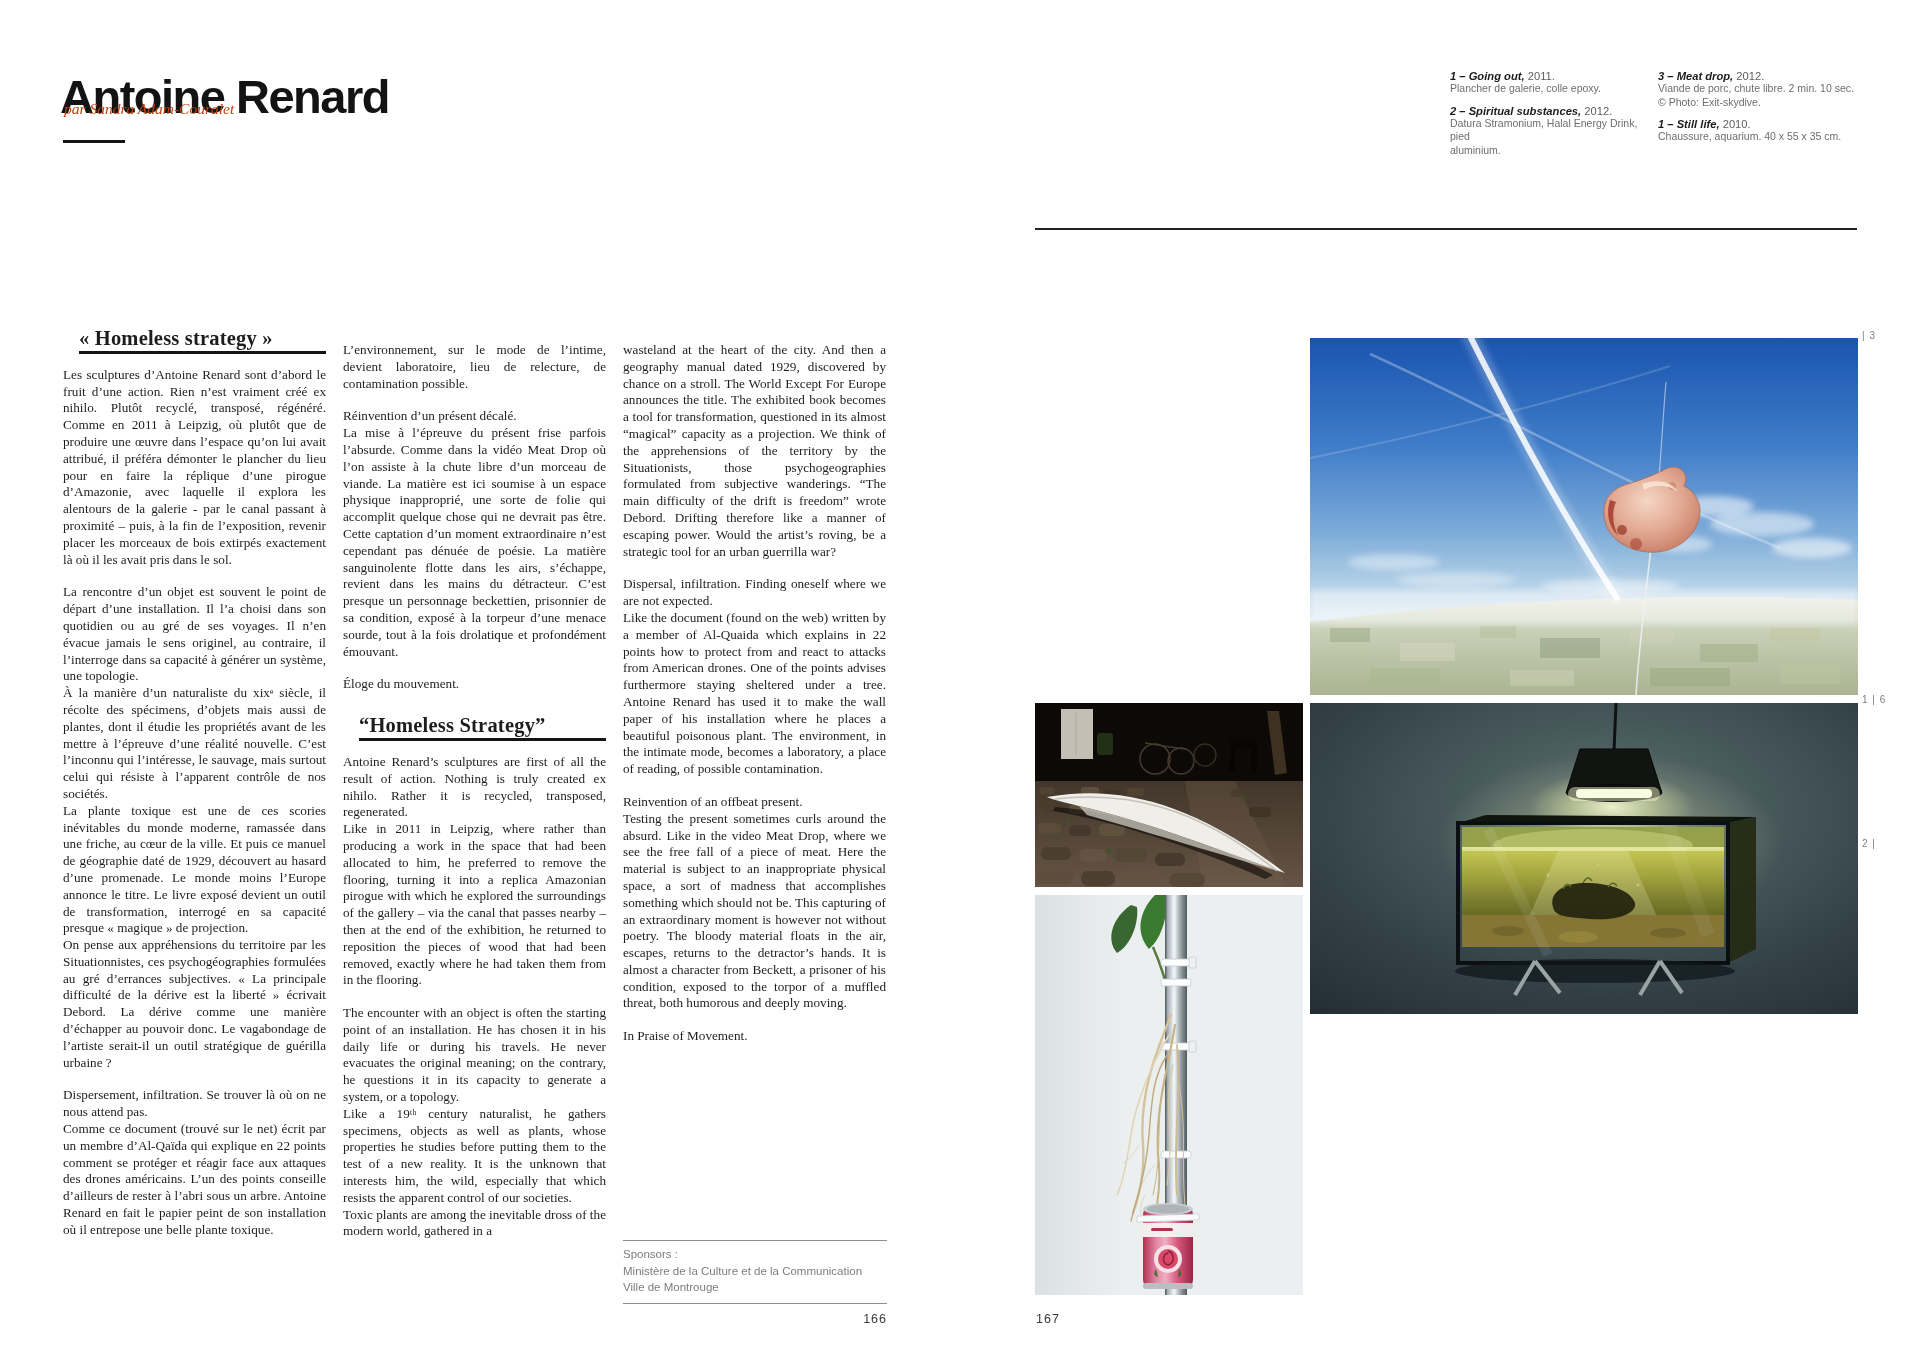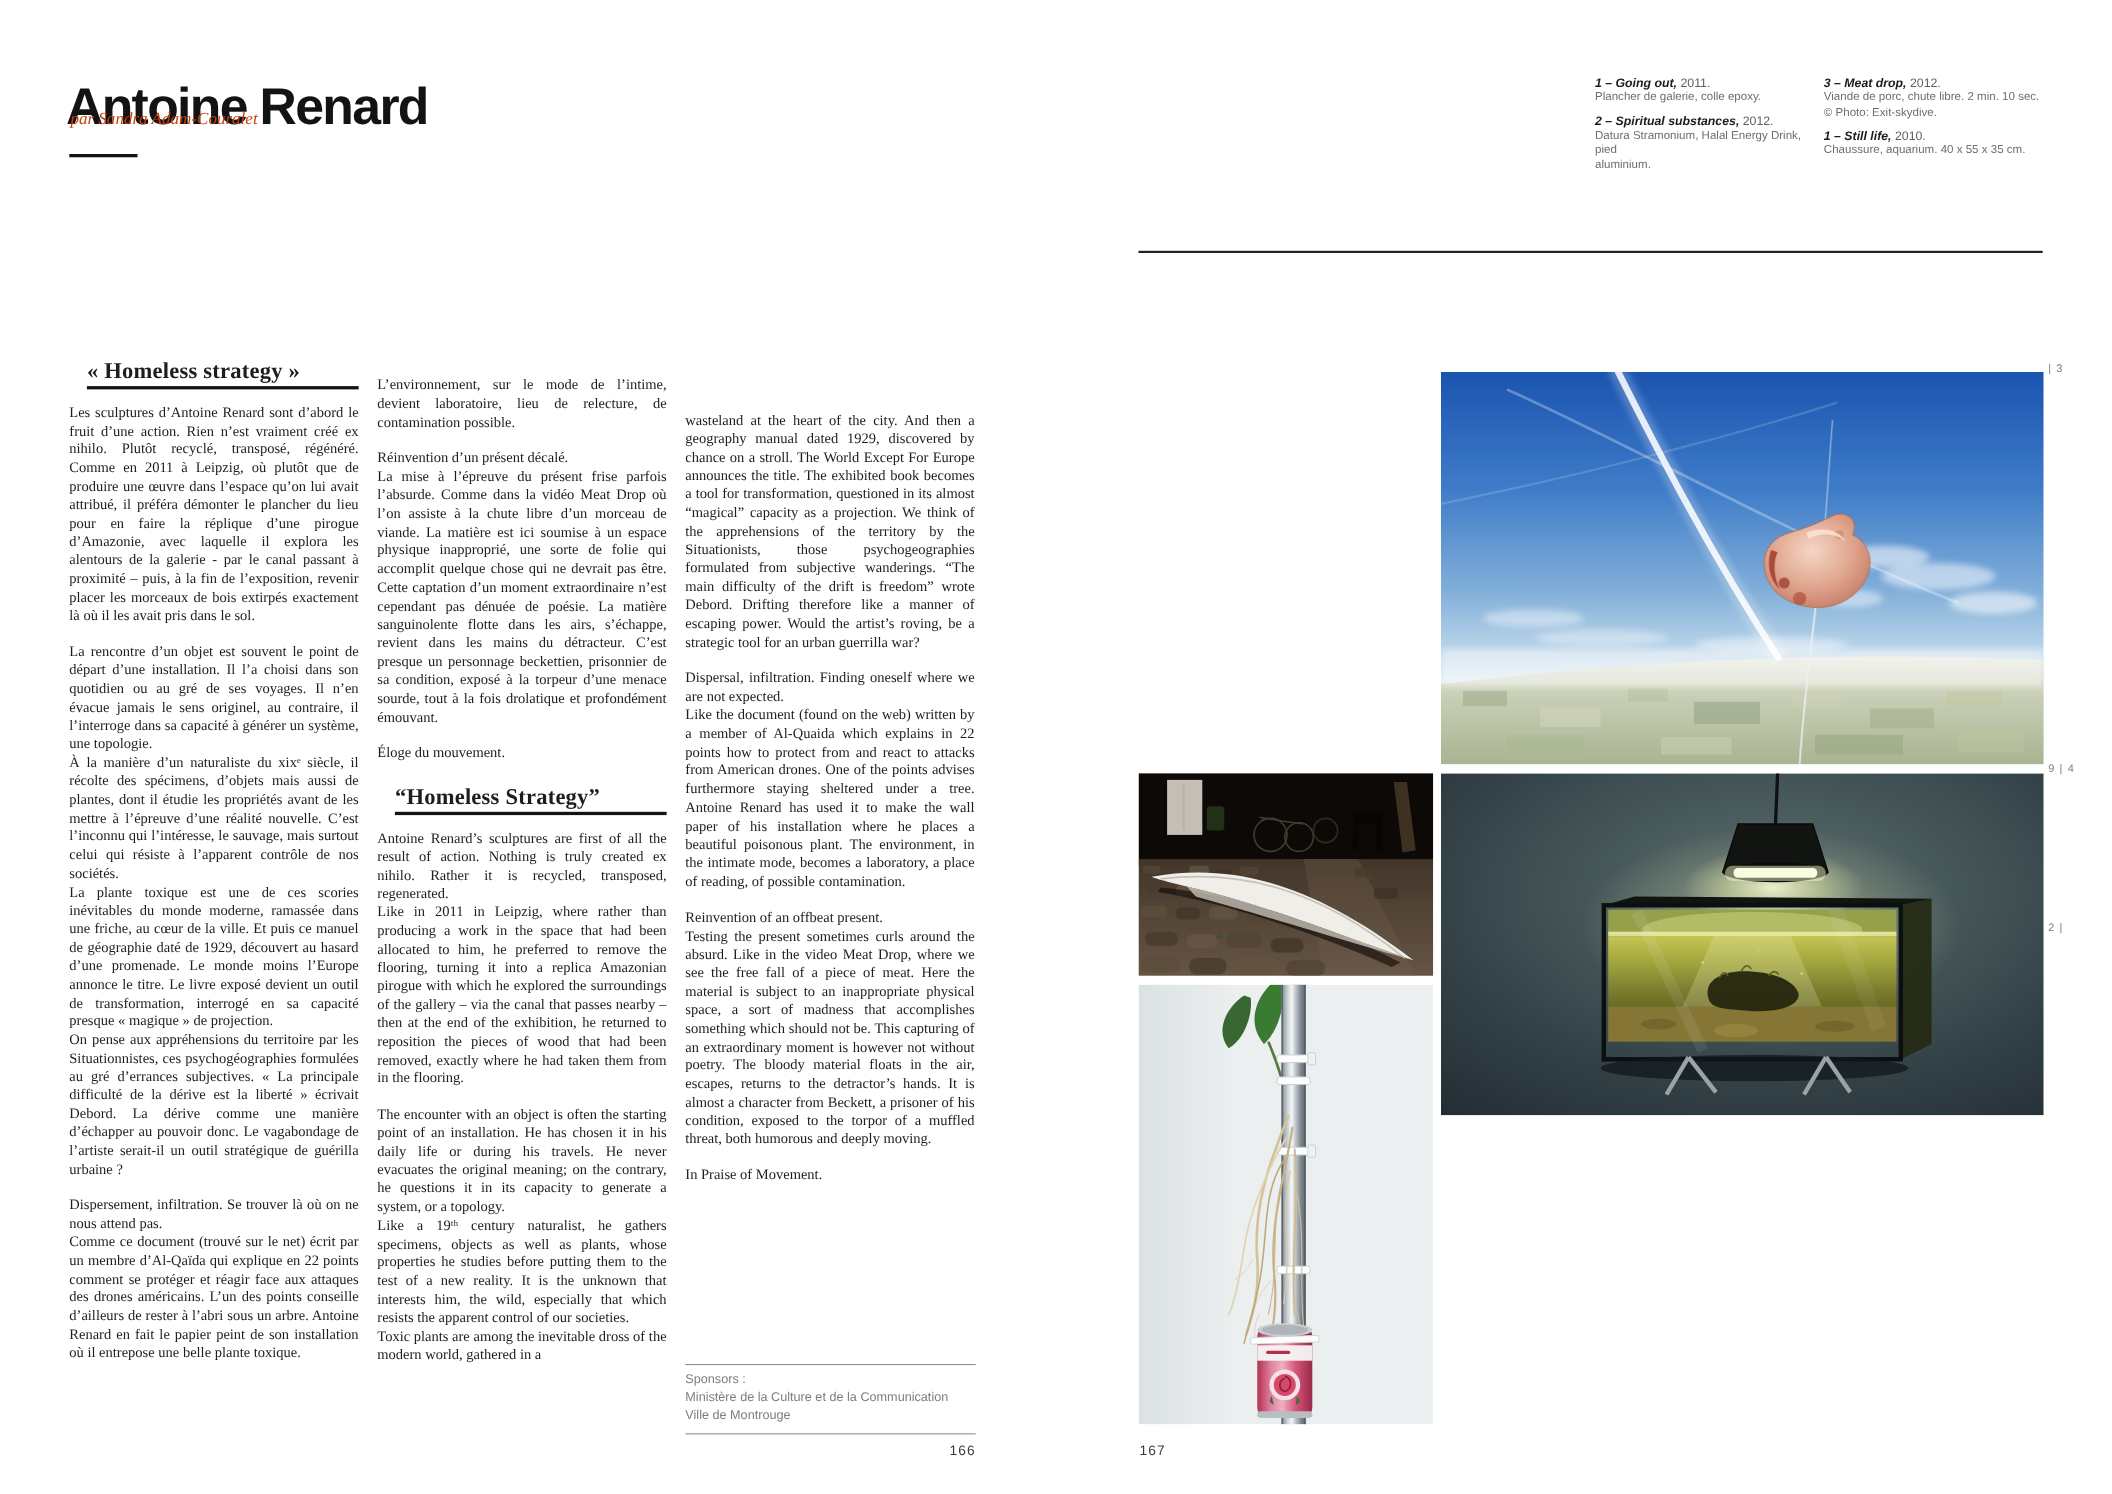--- a/index.html
+++ b/index.html
@@ -7,21 +7,21 @@
         font-family:"Liberation Serif",serif;color:#1d1d1b;}
   
   .title{position:absolute;left:60px;top:38px;font-family:"Liberation Sans",sans-serif;
          font-weight:700;font-size:47px;letter-spacing:-1.5px;color:#131313;}
   .byline{position:absolute;left:64px;top:100px;font-style:italic;font-size:15.5px;color:#c2410c;}
   .title-rule{position:absolute;left:63px;top:140px;width:62px;height:3px;background:#141414;}
   
   .col{position:absolute;width:263px;font-size:13.2px;line-height:16.8px;text-align:justify;}
   #col1{left:63px;top:330px;}
   #col2{left:343px;top:342px;}
-  #col3{left:623px;top:342px;margin-top:32px;}
+  #col3{left:623px;top:342px;}
   .col p{margin:0;}
   .col p.g{margin-top:16px;}
   .colhead{font-family:"Liberation Serif",serif;font-weight:700;font-size:20.5px;
            letter-spacing:.2px;margin:0 0 13px 16px;padding-bottom:4px;border-bottom:3px solid #141414;}
   .colhead.mid{margin-top:24px;}
   
   .sponsors{position:absolute;left:623px;top:1240px;width:264px;
             font-family:"Liberation Sans",sans-serif;font-size:11.5px;line-height:16.5px;color:#7d7d7d;}
   .sponsors .inner{border-top:1px solid #8f8f8f;border-bottom:1px solid #8f8f8f;padding:5px 0 7px 0;}
   .pagenum{font-family:"Liberation Sans",sans-serif;font-size:12.5px;color:#3a3a3a;letter-spacing:1px;}
@@ -116,21 +116,21 @@
     </div>
     <div class="cap-item">
       <div class="cap-title"><b>1 – Still life,</b> <span class="yr">2010.</span></div>
       <div class="cap-line">Chaussure, aquarium. 40 x 55 x 35 cm.</div>
     </div>
   </div>
 
   <div class="rp-rule"></div>
 
   <div class="marker" style="top:330px">| 3</div>
-  <div class="marker" style="top:694px">9 | 4</div>
+  <div class="marker" style="top:694px">1 | 6</div>
   <div class="marker" style="top:838px">2 |</div>
 
   <div class="photo" id="ph-sky">
     <svg viewBox="0 0 548 357" preserveAspectRatio="none">
       <defs>
         <linearGradient id="skyG" x1="0" y1="0" x2="0" y2="1">
           <stop offset="0" stop-color="#1a54b0"></stop>
             <stop offset=".3" stop-color="#3f7cc8"></stop>
           <stop offset=".55" stop-color="#7fadd9"></stop>
             <stop offset=".7" stop-color="#b7d3e8"></stop>

